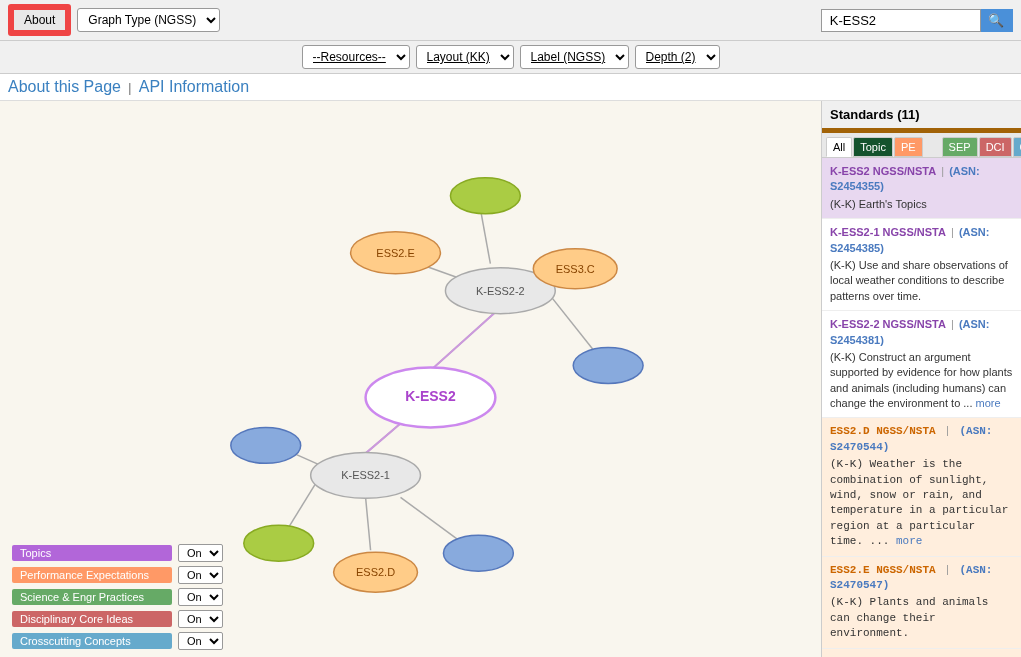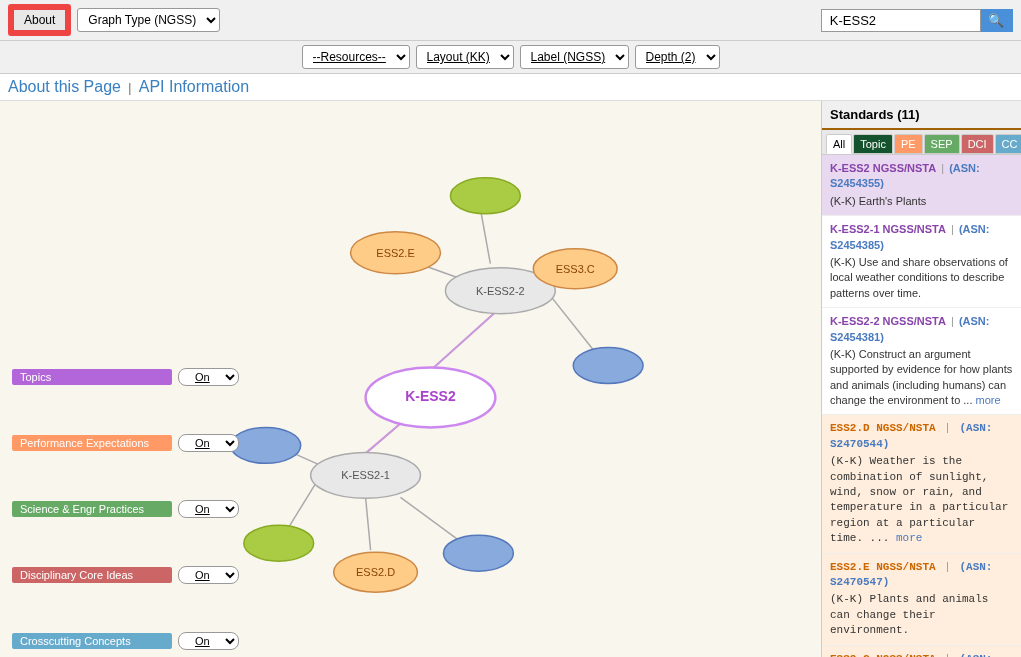--- a/index.html
+++ b/index.html
@@ -111,78 +111,76 @@
       left: 12px;
       display: flex;
       flex-direction: column;
       gap: 4px;
     }
     .legend-row {
       display: flex;
       align-items: center;
       gap: 6px;
       font-size: 11px;
-      margin-top: 44px;
     }
     .legend-label {
       padding: 2px 8px;
       border-radius: 2px;
       color: white;
       font-size: 11px;
       min-width: 160px;
     }
     .legend-select {
-      padding: 1px 12px;
+      padding: 1px 4px;
       font-size: 11px;
       border: 1px solid #999;
       background: #fff;
-      border-radius: 8px;
-      cursor: pointer;
-      text-decoration: underline;
+      border-radius: 2px;
+      cursor: pointer;
     }
     .legend-topics { background: #b266d9; }
     .legend-pe { background: #ff9966; }
     .legend-sep { background: #66aa66; }
     .legend-dci { background: #cc6666; }
     .legend-cc { background: #66aacc; }
 
     
     .standards-panel {
       width: 200px;
       background: #fff;
       border-left: 1px solid #ccc;
       overflow-y: auto;
       font-size: 11px;
     }
     .standards-header {
       padding: 6px 8px;
       font-weight: bold;
       font-size: 13px;
       background: #f0f0f0;
-      border-bottom: 2px solid #a16207;
+      border-bottom: 5px solid #a16207;
     }
     .standards-tabs {
       display: flex;
       gap: 1px;
       padding: 4px 4px 0;
       background: #e8e8e8;
       border-bottom: 1px solid #ccc;
     }
     .std-tab {
       padding: 3px 6px;
       font-size: 11px;
       border: 1px solid #ccc;
       cursor: pointer;
       border-radius: 2px 2px 0 0;
       background: #ddd;
     }
     .std-tab.active-all { background: #fff; border-bottom-color: #fff; }
     .std-tab-topic { background: #14532d; color: white; }
     .std-tab-pe { background: #ff9966; color: white; }
-    .std-tab-sep { background: #66aa66; color: white; }
+    .std-tab-sep { background: #66aa66; color: white; margin-left: 18px; }
     .std-tab-dci { background: #cc6666; color: white; }
     .std-tab-cc { background: #66aacc; color: white; }
 
     .std-item {
       padding: 6px 8px;
       border-bottom: 1px solid #eee;
       line-height: 1.4;
     }
     .std-item.highlighted {
       background: #e8d8f0;
@@ -337,21 +335,21 @@
       <div class="std-tab std-tab-pe">PE</div>
       <div class="std-tab std-tab-sep">SEP</div>
       <div class="std-tab std-tab-dci">DCI</div>
       <div class="std-tab std-tab-cc">CC</div>
     </div>
 
     <div class="std-item highlighted">
       <a href="#" class="std-link std-link-purple">K-ESS2 NGSS/NSTA</a>
       <span class="std-pipe">|</span>
       <a href="#" class="std-link std-asn">(ASN: S2454355)</a>
-      <div class="std-text">(K-K) Earth's Plants</div>
+      <div class="std-text">(K-K) Earth's Topics</div>
     </div>
 
     <div class="std-item">
       <a href="#" class="std-link std-link-purple">K-ESS2-1 NGSS/NSTA</a>
       <span class="std-pipe">|</span>
       <a href="#" class="std-link std-asn">(ASN: S2454385)</a>
       <div class="std-text">(K-K) Use and share observations of local weather conditions to describe patterns over time.</div>
     </div>
 
     <div class="std-item">

